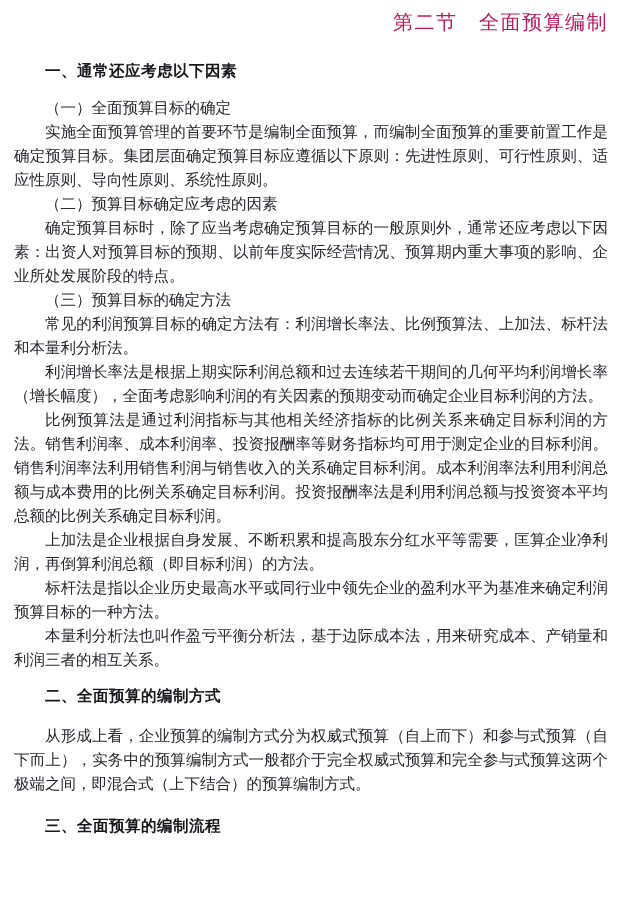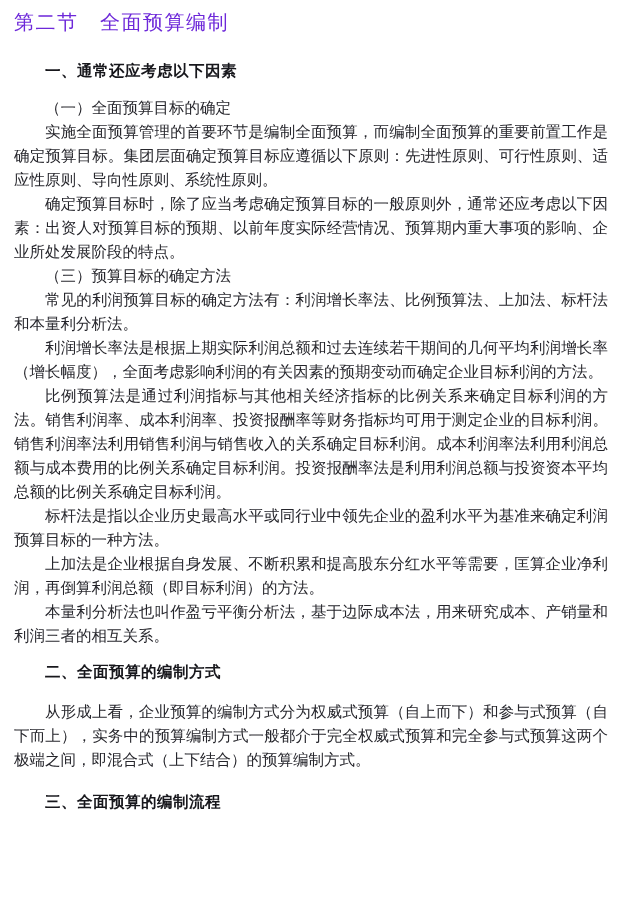--- a/index.html
+++ b/index.html
@@ -13,26 +13,26 @@
     height: 898px;
     box-sizing: border-box;
     background: #ffffff;
     padding: 8px 14px 0 14px;
     overflow: hidden;
     font-family: "Liberation Serif", "DejaVu Serif", serif;
     color: #26262c;
   }
   .doc-title {
     margin: 0;
-    text-align: left;
+    text-align: right;
     font-size: 20px;
     line-height: 28px;
     font-weight: normal;
     letter-spacing: 1.5px;
-    color: #6d28d9;
+    color: #be185d;
     font-family: "Liberation Serif", "DejaVu Serif", serif;
   }
   .section-heading {
     font-family: "Liberation Sans", "DejaVu Sans", sans-serif;
     font-weight: bold;
     font-size: 15.5px;
     line-height: 18px;
     color: #17171c;
     padding-left: 31px;
     letter-spacing: 0.5px;
@@ -54,27 +54,28 @@
 <body>
 
 <div class="page">
 
   <h1 class="doc-title">第二节　全面预算编制</h1>
 
   <h2 class="section-heading h-1">一、通常还应考虑以下因素</h2>
 
   <p class="para">（一）全面预算目标的确定</p>
   <p class="para">实施全面预算管理的首要环节是编制全面预算，而编制全面预算的重要前置工作是确定预算目标。集团层面确定预算目标应遵循以下原则：先进性原则、可行性原则、适应性原则、导向性原则、系统性原则。</p>
+  <p class="para">（二）预算目标确定应考虑的因素</p>
   <p class="para">确定预算目标时，除了应当考虑确定预算目标的一般原则外，通常还应考虑以下因素：出资人对预算目标的预期、以前年度实际经营情况、预算期内重大事项的影响、企业所处发展阶段的特点。</p>
   <p class="para">（三）预算目标的确定方法</p>
   <p class="para">常见的利润预算目标的确定方法有：利润增长率法、比例预算法、上加法、标杆法和本量利分析法。</p>
   <p class="para">利润增长率法是根据上期实际利润总额和过去连续若干期间的几何平均利润增长率（增长幅度），全面考虑影响利润的有关因素的预期变动而确定企业目标利润的方法。</p>
   <p class="para">比例预算法是通过利润指标与其他相关经济指标的比例关系来确定目标利润的方法。销售利润率、成本利润率、投资报酬率等财务指标均可用于测定企业的目标利润。销售利润率法利用销售利润与销售收入的关系确定目标利润。成本利润率法利用利润总额与成本费用的比例关系确定目标利润。投资报酬率法是利用利润总额与投资资本平均总额的比例关系确定目标利润。</p>
+  <p class="para">上加法是企业根据自身发展、不断积累和提高股东分红水平等需要，匡算企业净利润，再倒算利润总额（即目标利润）的方法。</p>
   <p class="para">标杆法是指以企业历史最高水平或同行业中领先企业的盈利水平为基准来确定利润预算目标的一种方法。</p>
-  <p class="para">上加法是企业根据自身发展、不断积累和提高股东分红水平等需要，匡算企业净利润，再倒算利润总额（即目标利润）的方法。</p>
   <p class="para">本量利分析法也叫作盈亏平衡分析法，基于边际成本法，用来研究成本、产销量和利润三者的相互关系。</p>
 
   <h2 class="section-heading h-2">二、全面预算的编制方式</h2>
 
   <p class="para">从形成上看，企业预算的编制方式分为权威式预算（自上而下）和参与式预算（自下而上），实务中的预算编制方式一般都介于完全权威式预算和完全参与式预算这两个极端之间，即混合式（上下结合）的预算编制方式。</p>
 
   <h2 class="section-heading h-3">三、全面预算的编制流程</h2>
 
 
 </div>

